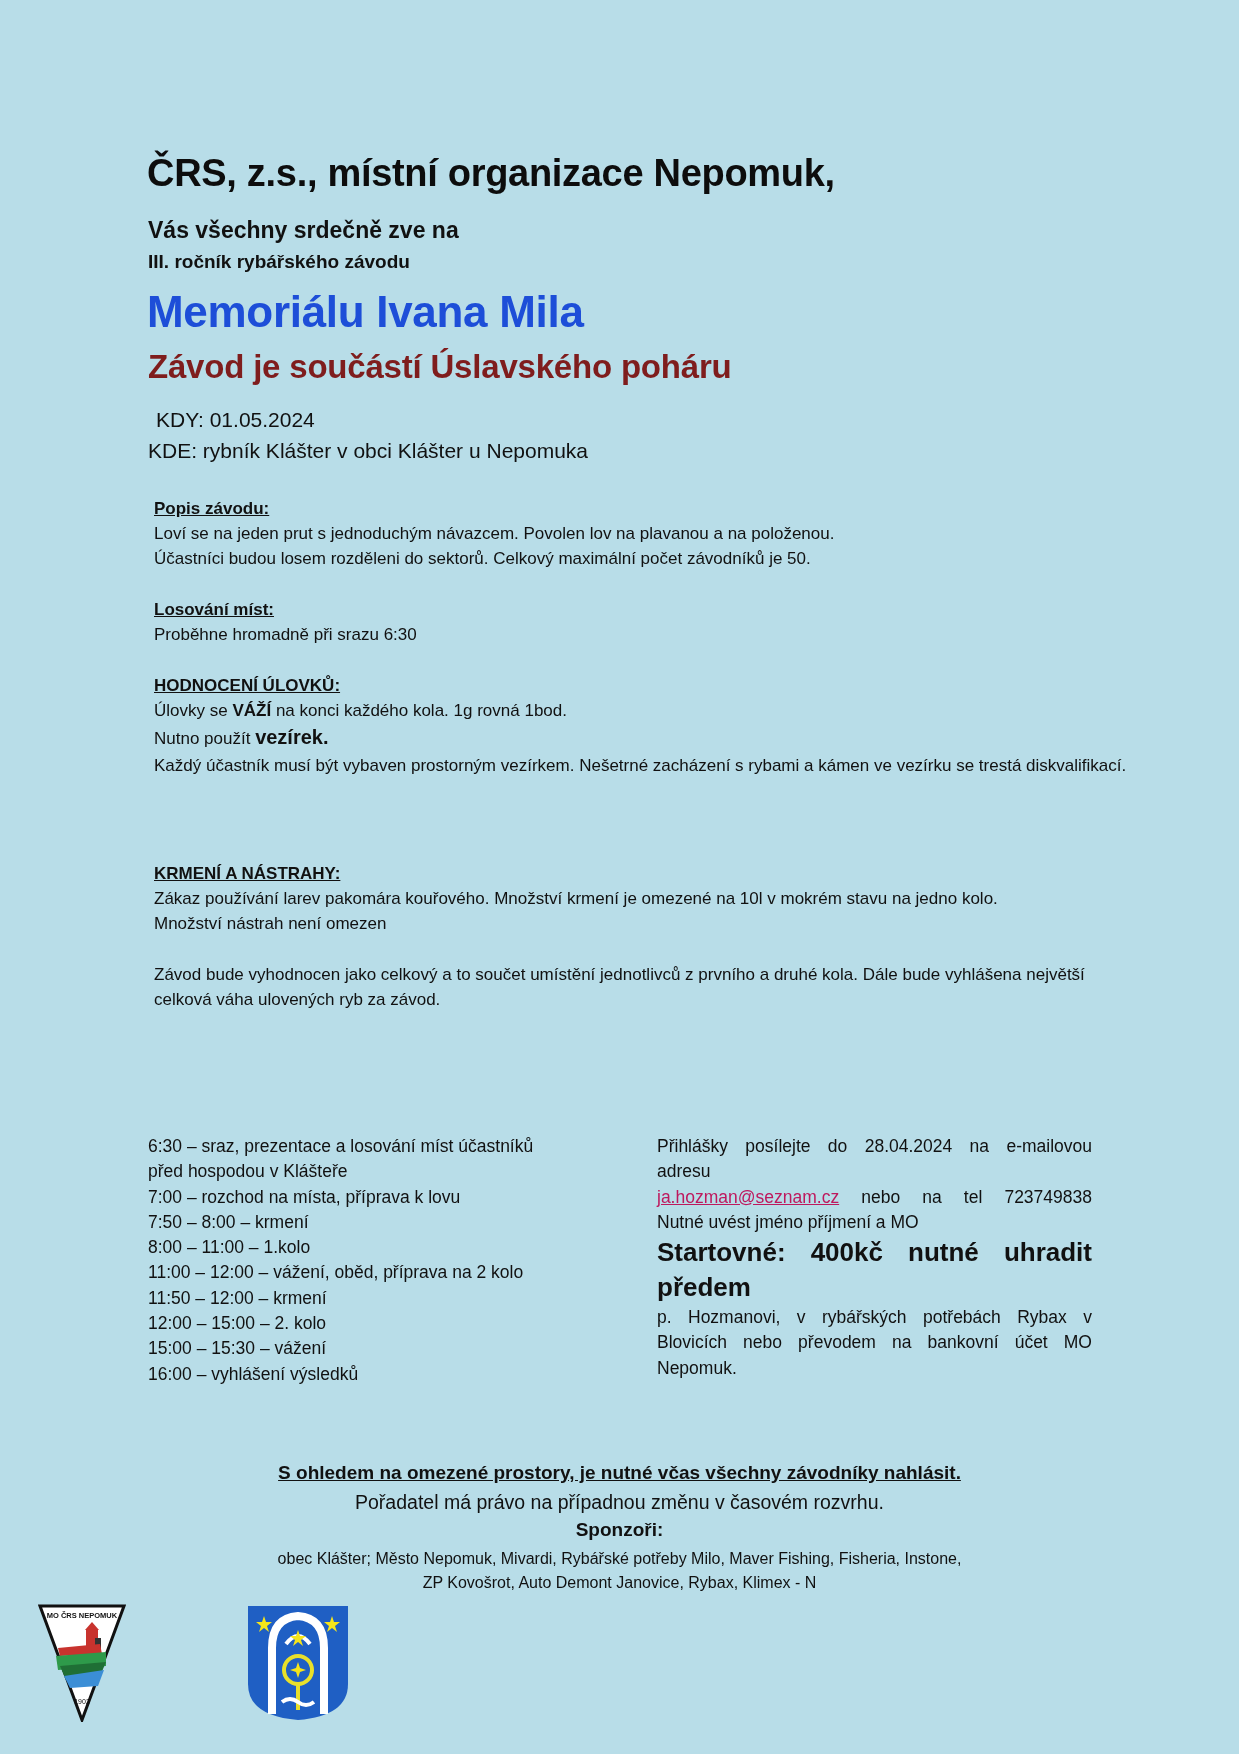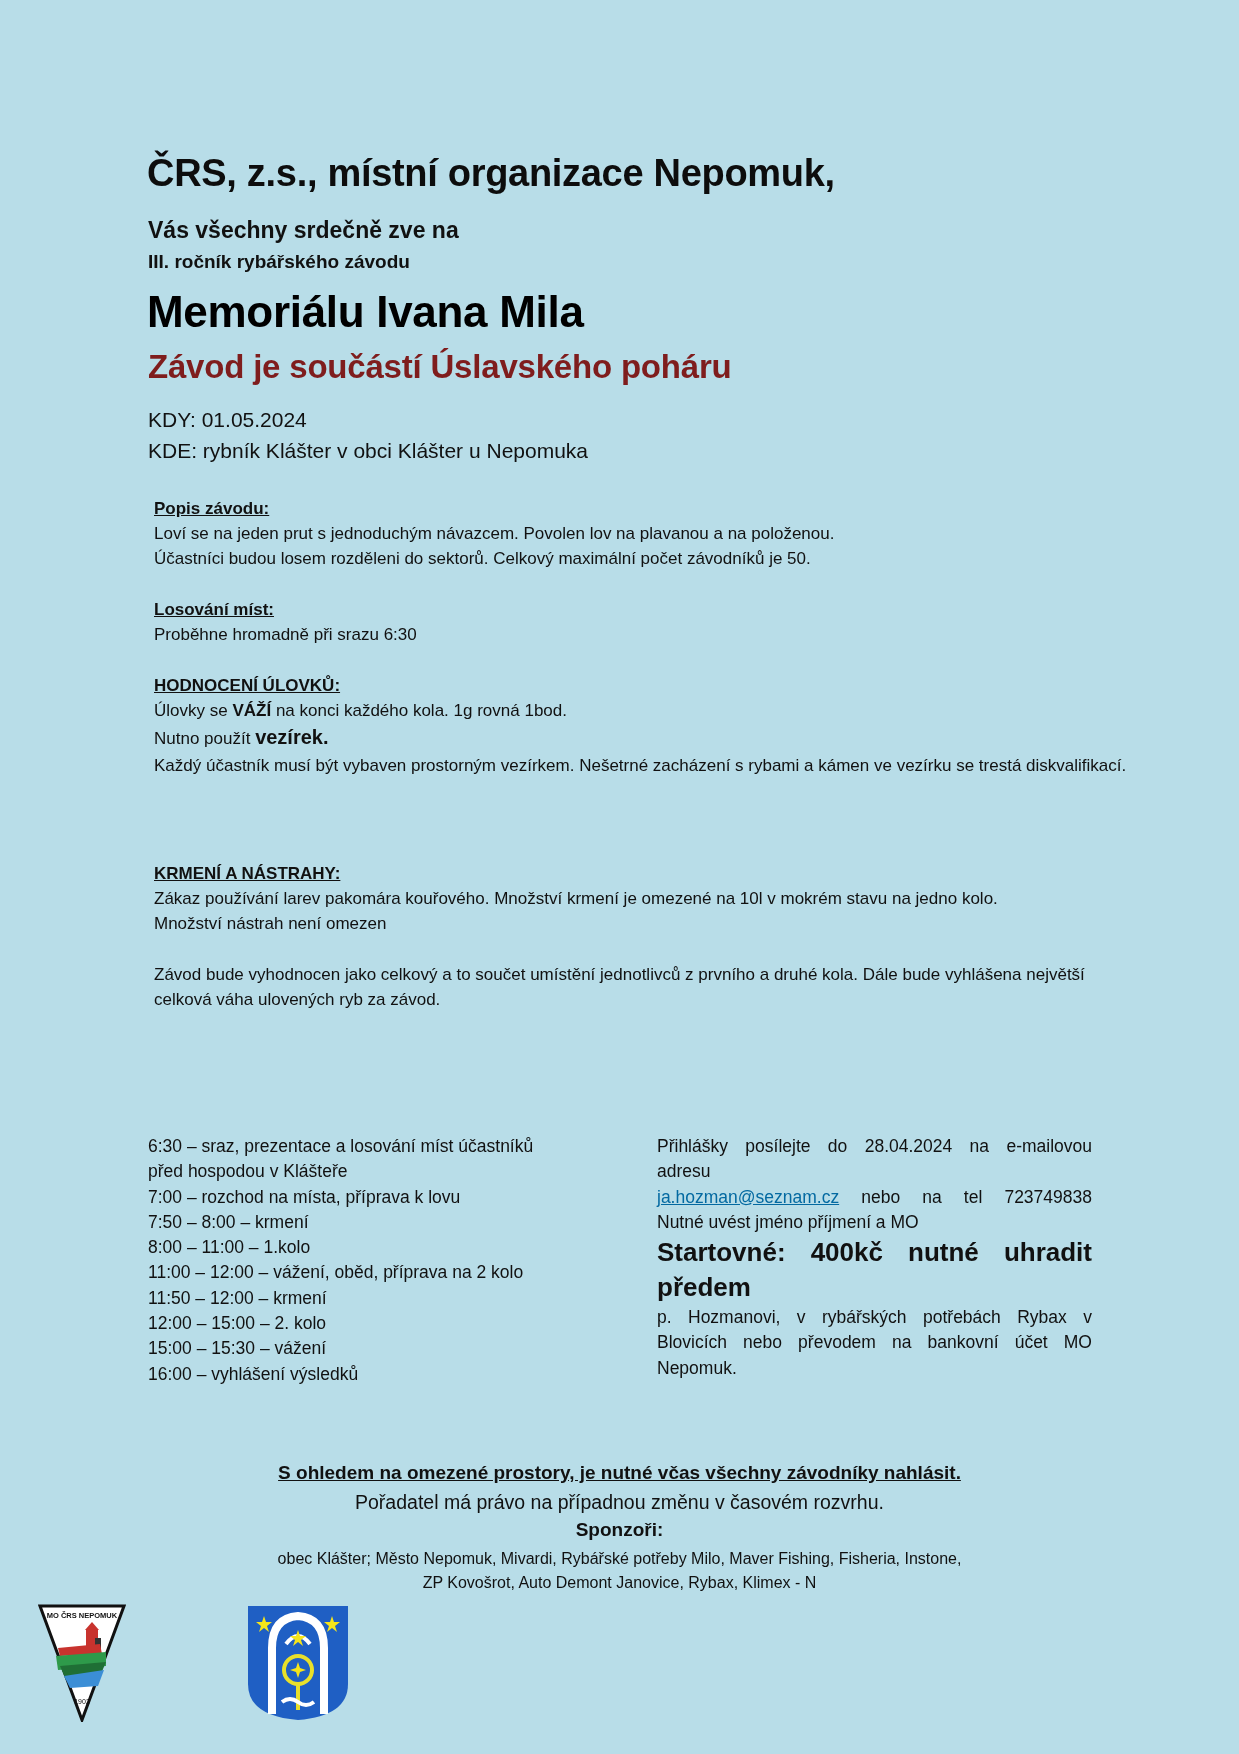--- a/index.html
+++ b/index.html
@@ -16,43 +16,43 @@
     .abs { position: absolute; }
 
     .org-title {
       left: 147px; top: 152px;
       font-size: 38px; font-weight: bold; letter-spacing: -0.3px;
       white-space: nowrap; color: #0d0d0d;
     }
     .invite { left: 148px; top: 217px; font-size: 23px; font-weight: bold; white-space: nowrap; }
     .edition { left: 148px; top: 251px; font-size: 19px; font-weight: bold; white-space: nowrap; }
     .memorial {
-      left: 147px; top: 287px; font-size: 44px; font-weight: bold; color: #000000;
+      left: 147px; top: 287px; font-size: 44px; font-weight: bold; color: #1d4ed8;
       white-space: nowrap; letter-spacing: -0.3px;
     }
     .cup {
       left: 148px; top: 348px; font-size: 33px; font-weight: bold; color: #7f1d1d;
       white-space: nowrap; letter-spacing: -0.2px;
     }
-    .kdy { left: 148px; top: 408px; font-size: 21px; white-space: nowrap; }
+    .kdy { left: 156px; top: 408px; font-size: 21px; white-space: nowrap; }
     .kde { left: 148px; top: 439px; font-size: 21px; white-space: nowrap; }
 
     .section { left: 154px; width: 980px; font-size: 17px; line-height: 25px; }
     .section .head { font-weight: bold; text-decoration: underline; }
     .section p { margin: 0; }
     .big-bold { font-weight: bold; font-size: 20px; }
     .b { font-weight: bold; }
 
     .program { left: 148px; top: 1134px; width: 440px; font-size: 17.5px; line-height: 25.3px; }
     .program .head { text-decoration: underline; }
     .program p { margin: 0; white-space: nowrap; }
 
     .reg { left: 657px; top: 1134px; width: 435px; font-size: 17.5px; line-height: 25.3px; text-align: justify; }
     .reg p { margin: 0; }
-    .reg a { color: #0369a1; text-decoration: underline; }
+    .reg a { color: #be185d; text-decoration: underline; }
     .reg .fee { font-size: 26px; font-weight: bold; line-height: 35px; text-align: justify; text-align-last: left; }
     .justify-line { text-align: justify; text-align-last: justify; }
 
     .footer { left: 0; width: 1239px; text-align: center; }
     .notice { top: 1462px; font-size: 19px; font-weight: bold; text-decoration: underline; }
     .rights { top: 1491px; font-size: 19.5px; }
     .sponsors-title { top: 1519px; font-size: 19px; font-weight: bold; }
     .sponsors { top: 1547px; font-size: 16px; line-height: 24px; }
 
     .logo { position: absolute; }

